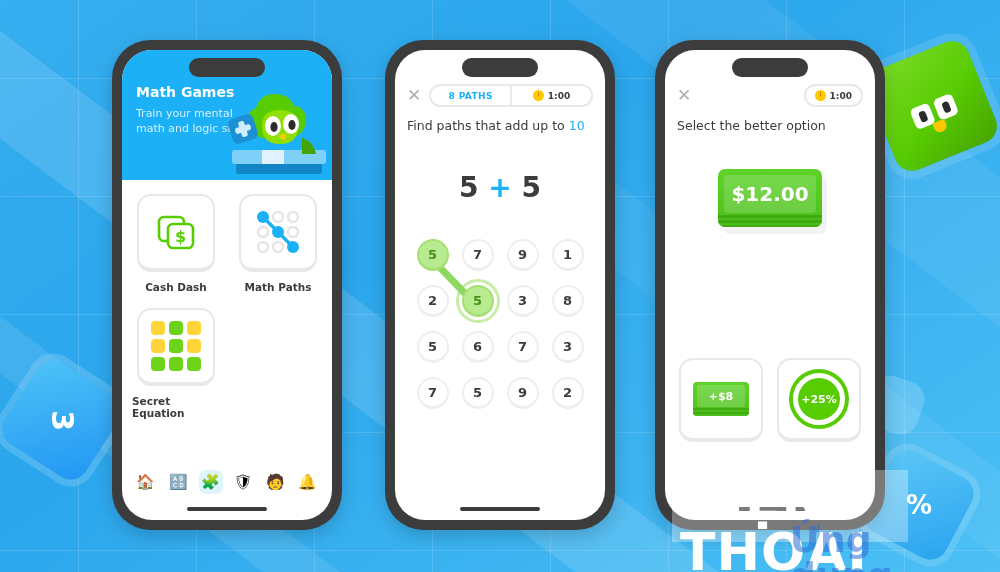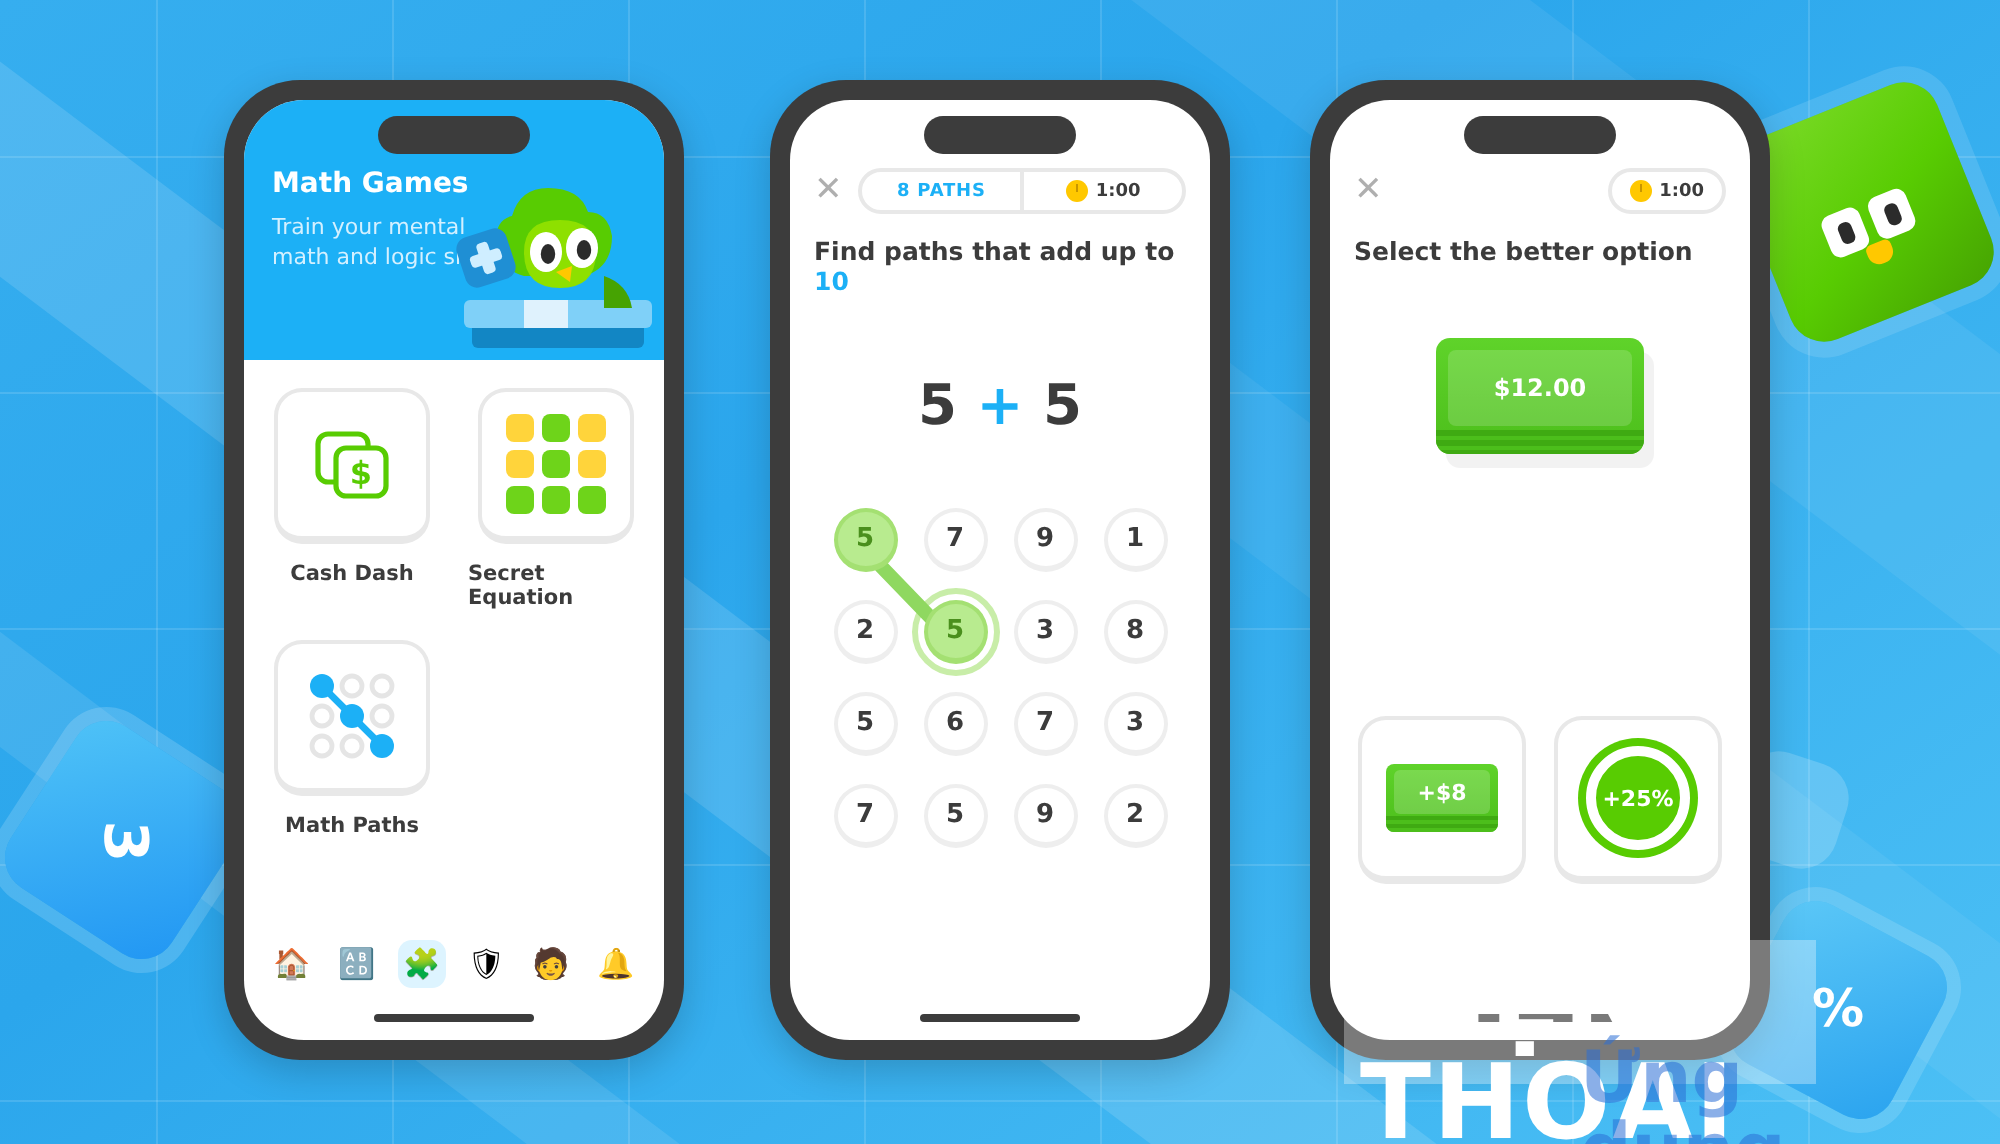--- a/index.html
+++ b/index.html
@@ -137,21 +137,21 @@
   .pill-half { flex:1; display:flex; align-items:center; justify-content:center; gap:4px; font-size:9px; font-weight:bold;}
   .pill-div { width:2px; height:100%; background:#e8e8e8; }
   .paths-count { color:#1cb0f6; letter-spacing:.4px; }
   .clock { width:11px; height:11px; border-radius:50%; background:#ffc800; position:relative; }
   .clock::after { content:''; position:absolute; left:5px; top:2px; width:1.5px; height:4px; background:#c89600; }
   .time-txt { color:#3c3c3c; }
   .pill-small {
     margin-left:auto; height:23px; border:2px solid #e8e8e8; border-radius:12px; background:#fff;
     display:flex; align-items:center; justify-content:center; gap:4px; padding: 0 9px; font-size:9px; font-weight:bold;
   }
-  .prompt { padding: 11px 12px 0; font-size: 12.5px; font-weight: bold; color:#3c3c3c; }
+  .prompt { padding: 11px 12px 0; font-size: 12.5px; font-weight: normal; color:#3c3c3c; }
   .prompt .hl { color:#1cb0f6; }
 
   .equation { text-align:center; margin-top: 38px; font-size: 28px; font-weight: bold; color:#3c3c3c; }
   .equation .op { color:#1cb0f6; }
 
   .numgrid {
     margin: 34px auto 0; width: 180px;
     display:grid; grid-template-columns: repeat(4, 1fr); row-gap: 12px; justify-items:center;
     position: relative;
   }
@@ -174,21 +174,21 @@
   }
   .money-card::before {
     content:''; position:absolute; left:6px; right:6px; top:6px; bottom:14px;
     border-radius:4px; background: rgba(255,255,255,.16);
   }
   .money-card::after {
     content:''; position:absolute; left:0; right:0; bottom:0; height:12px;
     background: repeating-linear-gradient(#3faa12 0 3px, #4cbe1b 3px 5px);
     border-radius: 0 0 7px 7px;
   }
-  .money-amt { position:relative; z-index:4; color:#fff; font-size:12px; font-weight:bold; margin-bottom:8px; }
+  .money-amt { position:relative; z-index:4; color:#fff; font-size:20px; font-weight:bold; margin-bottom:8px; }
 
   .options { position:absolute; bottom: 78px; left:0; right:0; display:flex; justify-content:center; gap: 14px; }
   .opt {
     width: 84px; height: 84px; background:#fff; border:2px solid #e8e8e8; border-bottom-width:4px;
     border-radius:14px; display:flex; align-items:center; justify-content:center;
   }
   .mini-money {
     width:56px; height:34px; border-radius:4px; background:linear-gradient(#5fd32a,#4cbe1b);
     display:flex; align-items:center; justify-content:center; position:relative;
   }
@@ -288,53 +288,53 @@
             <rect x="5" y="7" width="25" height="24" rx="5" fill="none" stroke="#58cc02" stroke-width="2.6"></rect>
             <rect x="14" y="14" width="25" height="24" rx="5" fill="#fff" stroke="#58cc02" stroke-width="2.6"></rect>
             <text x="26.5" y="32" font-size="16" font-weight="bold" fill="#58cc02" text-anchor="middle" font-family="DejaVu Sans">$</text>
           </svg>
         </div>
         <div class="card-label">Cash Dash</div>
       </div>
 
       <div class="card-wrap">
         <div class="card-tile">
-          <div class="secret-grid">
-            <div class="sc" style="background:#ffd43b"></div>
-              <div class="sc" style="background:#6ed41a"></div>
-              <div class="sc" style="background:#ffd43b"></div>
-            <div class="sc" style="background:#ffd43b"></div>
-              <div class="sc" style="background:#6ed41a"></div>
-              <div class="sc" style="background:#ffd43b"></div>
-            <div class="sc" style="background:#6ed41a"></div>
-              <div class="sc" style="background:#6ed41a"></div>
-              <div class="sc" style="background:#6ed41a"></div>
-          </div>
-        </div>
-        <div class="card-label">Secret Equation</div>
-      </div>
-
-      <div class="card-wrap">
-        <div class="card-tile">
           <svg width="52" height="52" viewBox="0 0 52 52">
             <line x1="11" y1="11" x2="26" y2="26" stroke="#1cb0f6" stroke-width="3.4"></line>
             <line x1="26" y1="26" x2="41" y2="41" stroke="#1cb0f6" stroke-width="3.4"></line>
             <circle cx="11" cy="11" r="6" fill="#1cb0f6"></circle>
             <circle cx="26" cy="11" r="5" fill="none" stroke="#e5e5e5" stroke-width="2.4"></circle>
             <circle cx="41" cy="11" r="5" fill="none" stroke="#e5e5e5" stroke-width="2.4"></circle>
             <circle cx="11" cy="26" r="5" fill="none" stroke="#e5e5e5" stroke-width="2.4"></circle>
             <circle cx="26" cy="26" r="6" fill="#1cb0f6"></circle>
             <circle cx="41" cy="26" r="5" fill="none" stroke="#e5e5e5" stroke-width="2.4"></circle>
             <circle cx="11" cy="41" r="5" fill="none" stroke="#e5e5e5" stroke-width="2.4"></circle>
             <circle cx="26" cy="41" r="5" fill="none" stroke="#e5e5e5" stroke-width="2.4"></circle>
             <circle cx="41" cy="41" r="6" fill="#1cb0f6"></circle>
           </svg>
         </div>
         <div class="card-label">Math Paths</div>
       </div>
+
+      <div class="card-wrap">
+        <div class="card-tile">
+          <div class="secret-grid">
+            <div class="sc" style="background:#ffd43b"></div>
+              <div class="sc" style="background:#6ed41a"></div>
+              <div class="sc" style="background:#ffd43b"></div>
+            <div class="sc" style="background:#ffd43b"></div>
+              <div class="sc" style="background:#6ed41a"></div>
+              <div class="sc" style="background:#ffd43b"></div>
+            <div class="sc" style="background:#6ed41a"></div>
+              <div class="sc" style="background:#6ed41a"></div>
+              <div class="sc" style="background:#6ed41a"></div>
+          </div>
+        </div>
+        <div class="card-label">Secret Equation</div>
+      </div>
     </div>
 
     <div class="navbar">
       <div class="nav-item">
           <span>🏠</span>
         </div>
       <div class="nav-item">
           <span>🔠</span>
         </div>
       <div class="nav-item active">

